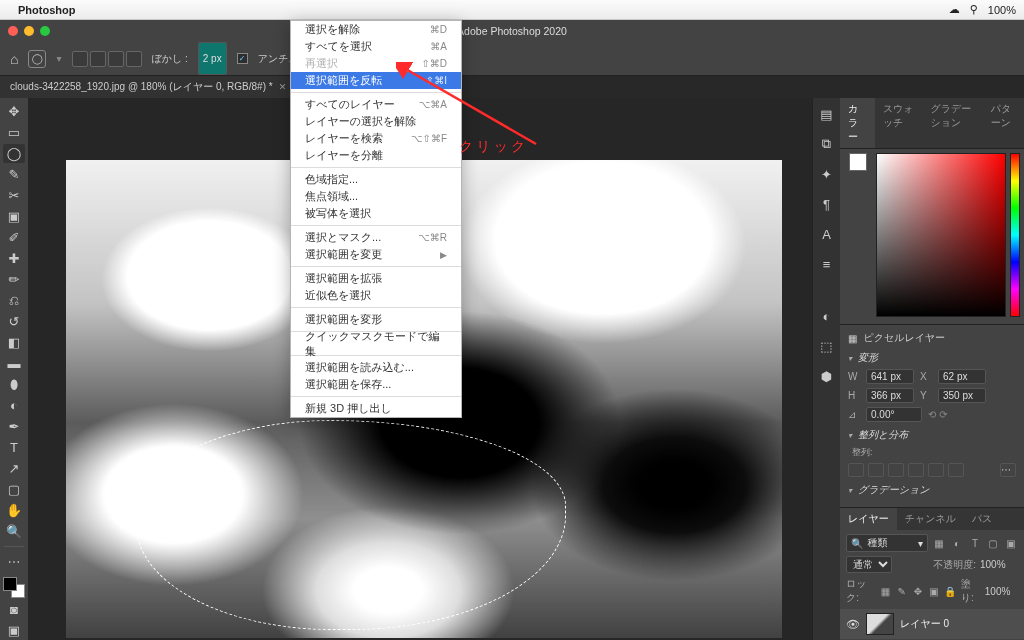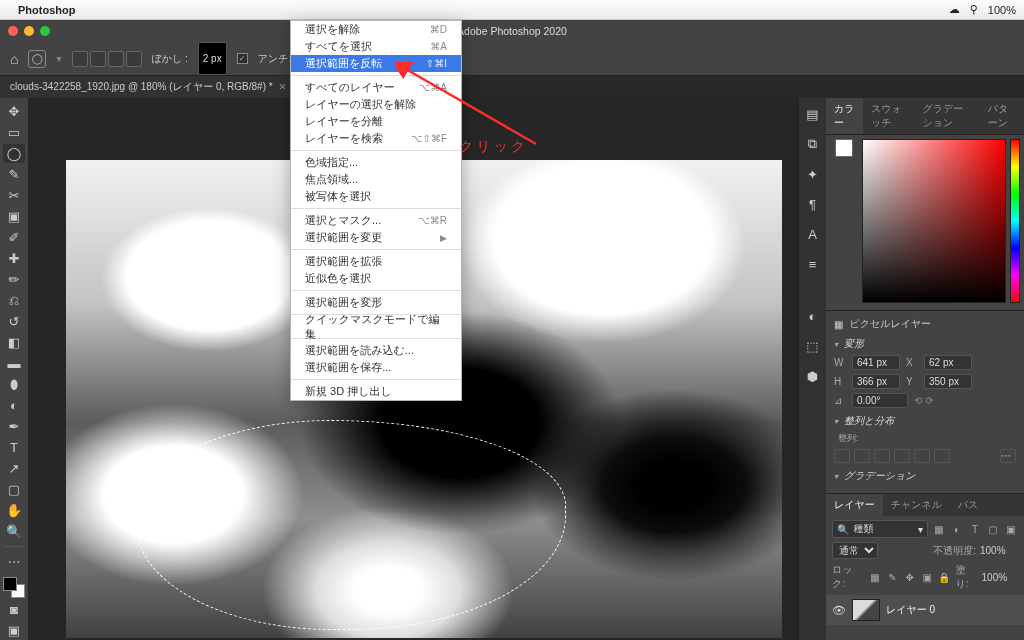--- a/index.html
+++ b/index.html
@@ -17,21 +17,21 @@
 .dot-r{background:#ff5f57;}
 .dot-y{background:#febc2e;}
 .dot-g{background:#28c840;}
 .win-title .title{position:absolute;left:50%;transform:translateX(-50%);color:#ddd;font-size:10.5px;}
 
 .opt-bar{height:34px;background:#434343;border-bottom:1px solid #222;display:flex;align-items:center;padding:0 10px;gap:10px;color:#ccc;font-size:10px;}
 .opt-bar .home{font-size:14px;}
 .opt-bar .lasso-ic{width:18px;height:18px;border:1px solid #888;border-radius:3px;display:flex;align-items:center;justify-content:center;}
 .opt-bar .sel-ops{display:flex;gap:2px;}
 .opt-bar .sel-ops span{width:16px;height:16px;border:1px solid #666;border-radius:2px;background:#3a3a3a;}
-.opt-bar .fld{background:#000000;border:1px solid #555;padding:10px 4px;border-radius:2px;color:#ddd;}
+.opt-bar .fld{background:#0f766e;border:1px solid #555;padding:10px 4px;border-radius:2px;color:#ddd;}
 .opt-bar .chk{width:11px;height:11px;border:1px solid #888;background:#2e2e2e;display:inline-flex;align-items:center;justify-content:center;color:#6cf;font-size:8px;}
 
 .doc-tab-row{height:22px;background:#282828;display:flex;}
 .doc-tab{background:#323232;color:#ccc;font-size:10px;padding:4px 10px;display:flex;align-items:center;gap:6px;border-right:1px solid #1e1e1e;}
 .doc-tab .x{color:#999;font-size:9px;}
 
 .main{position:absolute;top:98px;left:0;right:0;bottom:0;display:flex;}
 .toolbar{width:28px;background:#434343;display:flex;flex-direction:column;align-items:center;padding-top:4px;gap:2px;}
 .toolbar .tool{width:22px;height:20px;display:flex;align-items:center;justify-content:center;color:#ccc;font-size:13px;border-radius:2px;position:relative;}
 .toolbar .tool.sel{background:#333;}
@@ -61,21 +61,21 @@
 .dd-menu .mi.hl .sc{color:#e6effc;}
 .dd-menu .sub{color:#888;font-size:9px;}
 
 .arrow{position:absolute;top:62px;left:396px;width:150px;height:90px;z-index:210;pointer-events:none;}
 .arrow svg{width:100%;height:100%;}
 .click-label{position:absolute;top:138px;left:459px;color:#ff2a2a;font-size:14px;z-index:210;letter-spacing:3px;}
 
 .dock{width:28px;background:#323232;border-left:1px solid #222;display:flex;flex-direction:column;align-items:center;padding-top:6px;gap:10px;}
 .dock .di{width:20px;height:20px;color:#ccc;display:flex;align-items:center;justify-content:center;font-size:13px;}
 
-.panels{width:198px;background:#434343;display:flex;flex-direction:column;color:#ccc;font-size:10px;}
+.panels{width:184px;background:#434343;display:flex;flex-direction:column;color:#ccc;font-size:10px;}
 .panel-tabs{display:flex;background:#353535;border-bottom:1px solid #222;}
 .panel-tabs .pt{padding:4px 8px;color:#999;font-size:10px;}
 .panel-tabs .pt.act{background:#434343;color:#eee;}
 
 .color-body{height:175px;padding:4px;display:flex;gap:4px;}
 .color-sw{width:28px;display:flex;flex-direction:column;gap:3px;align-items:center;}
 .color-sw .swb{width:18px;height:18px;border:1px solid #666;background:#fff;}
 .color-field{flex:1;height:164px;background:linear-gradient(to bottom,rgba(0,0,0,0),#000),linear-gradient(to right,#fff,#ff0000);position:relative;border:1px solid #222;}
 .hue{width:10px;height:164px;background:linear-gradient(#f00,#ff0,#0f0,#0ff,#00f,#f0f,#f00);border:1px solid #222;}
 
@@ -315,38 +315,42 @@
 
 <div class="dd-menu" id="dd-menu">
     <div class="mi">
       <span>選択を解除</span>
       <span class="sc">⌘D</span>
     </div>
     <div class="mi">
       <span>すべてを選択</span>
       <span class="sc">⌘A</span>
     </div>
+    <div class="mi dis">
+      <span>再選択</span>
+      <span class="sc">⇧⌘D</span>
+    </div>
     <div class="mi hl">
       <span>選択範囲を反転</span>
       <span class="sc">⇧⌘I</span>
     </div>
     <div class="sep"></div>
     <div class="mi">
       <span>すべてのレイヤー</span>
       <span class="sc">⌥⌘A</span>
     </div>
     <div class="mi">
       <span>レイヤーの選択を解除</span>
     </div>
     <div class="mi">
-      <span>レイヤーを分離</span>
-    </div>
-    <div class="mi">
       <span>レイヤーを検索</span>
       <span class="sc">⌥⇧⌘F</span>
+    </div>
+    <div class="mi">
+      <span>レイヤーを分離</span>
     </div>
     <div class="sep"></div>
     <div class="mi">
       <span>色域指定...</span>
     </div>
     <div class="mi">
       <span>焦点領域...</span>
     </div>
     <div class="mi">
       <span>被写体を選択</span>

